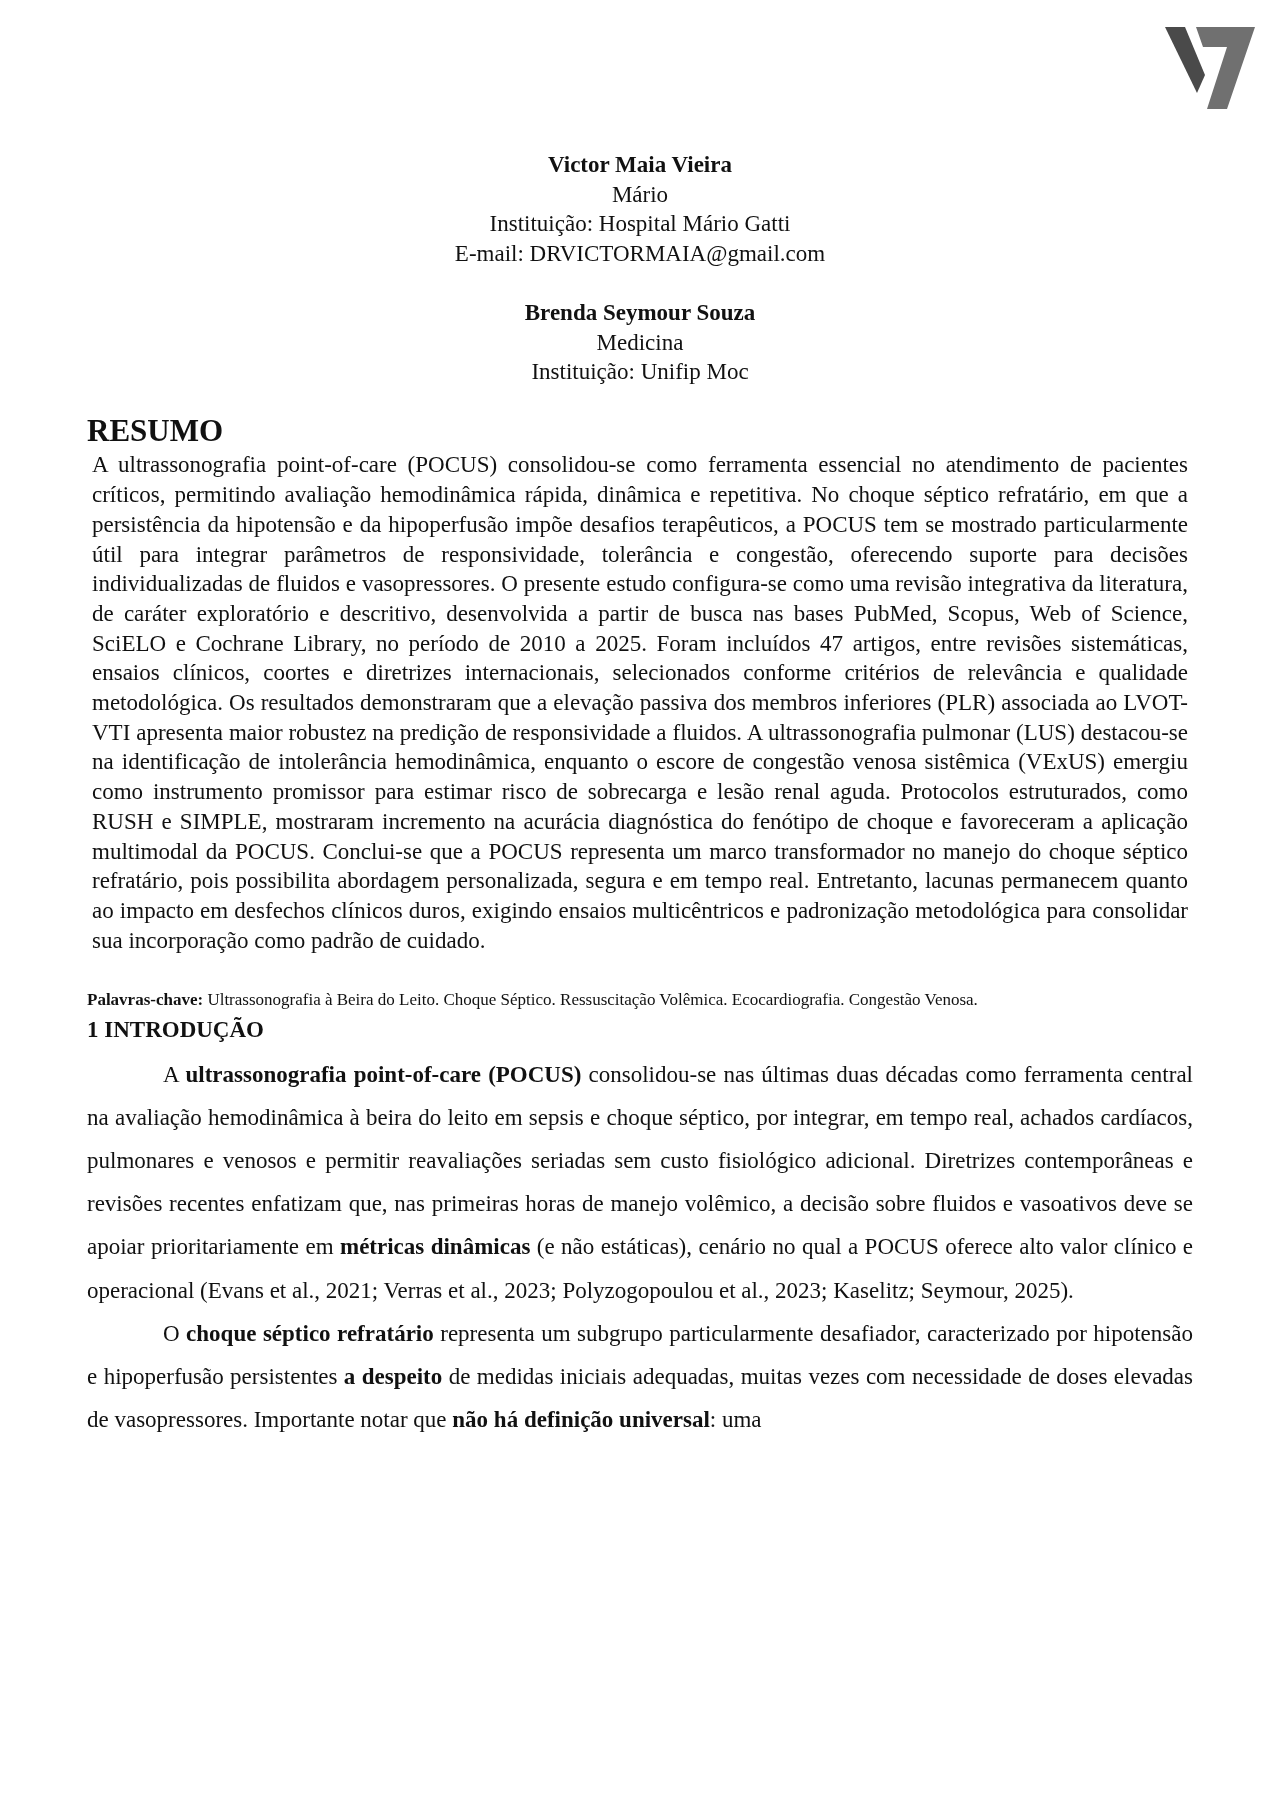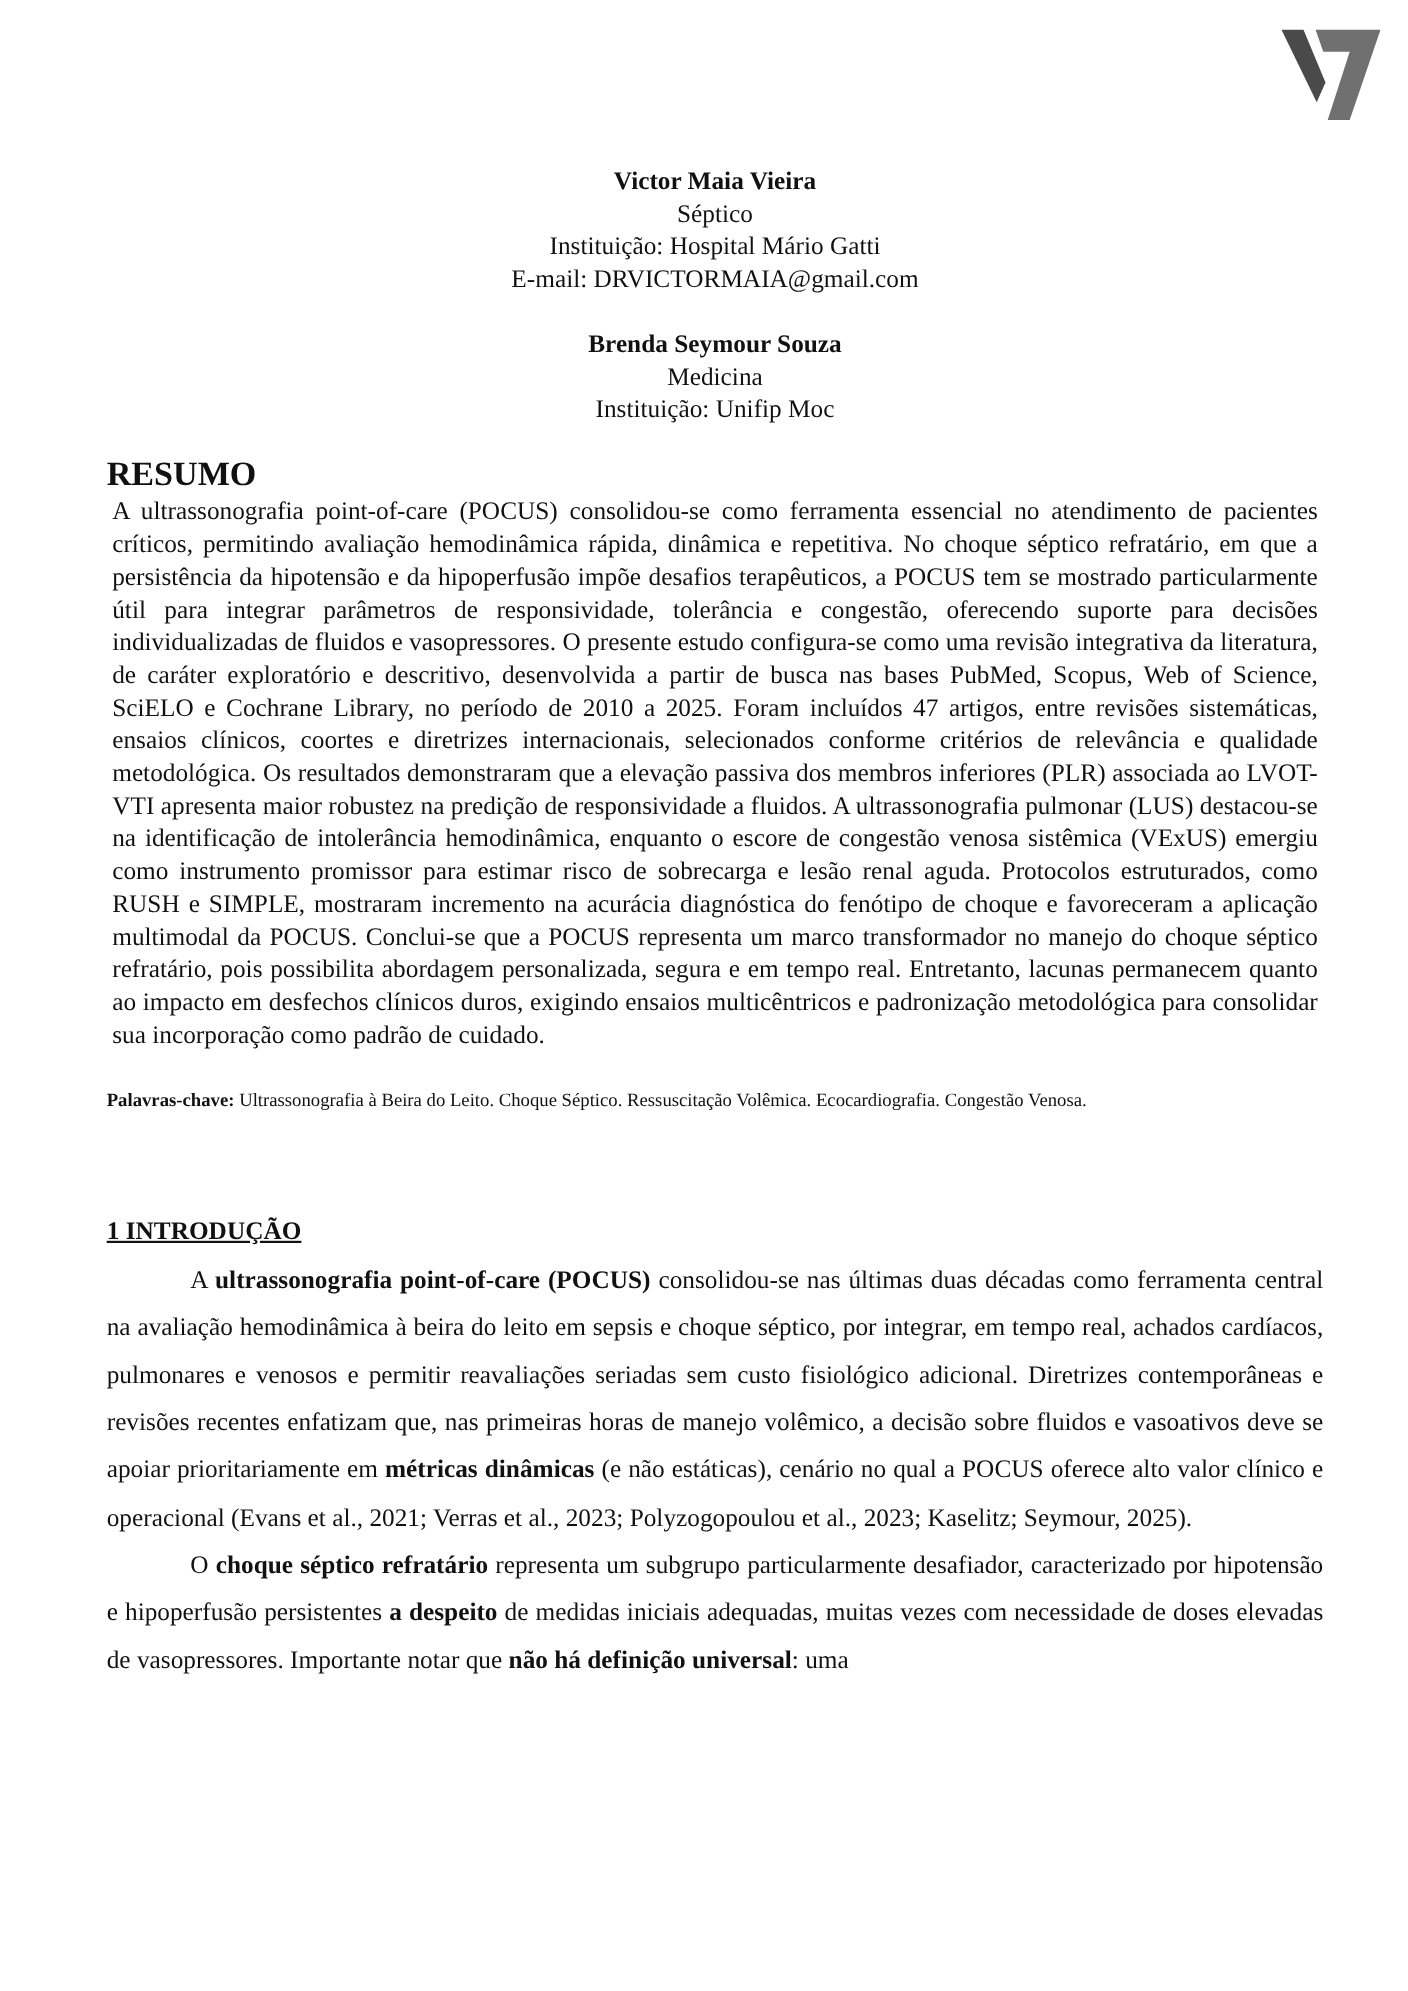--- a/index.html
+++ b/index.html
@@ -1,46 +1,46 @@
 <!DOCTYPE html>
 <html><head>
 <meta charset="utf-8">
 <style>
   html, body { margin: 0; padding: 0; background: #ffffff; }
   body { width: 1280px; height: 1810px; position: relative; overflow: hidden;
          font-family: "Liberation Serif", "DejaVu Serif", serif; color: #111111; }
   .logo { position: absolute; left: 1165px; top: 25px; width: 100px; height: 88px; }
-  .page { position: absolute; left: 97px; top: 150px; width: 1106px; }
+  .page { position: absolute; left: 87px; top: 150px; width: 1106px; }
   .author { text-align: center; font-size: 23px; line-height: 29.6px; margin: 0; }
   .author .name { font-weight: bold; }
   .author + .author { margin-top: 29.6px; }
   .abstract { margin-top: 29px; font-size: 23px; line-height: 29.7px; text-align: justify; }
   .abstract h2 { font-size: 31px; font-weight: bold; margin: 0; line-height: 29.7px; }
   .abstract p { margin: 5px; text-align: justify; }
   .keywords { margin-top: 30px; font-size: 17px; line-height: 29.7px; text-align: justify; }
   .keywords b { font-weight: bold; }
-  .section-title { margin-top: 89px; font-size: 23px; font-weight: bold; line-height: 30px; text-decoration: underline; }
+  .section-title { font-size: 23px; font-weight: bold; line-height: 30px; }
   .intro p { margin: 0; font-size: 23px; line-height: 43.1px; text-align: justify; text-indent: 76px; }
   .intro { margin-top: 8px; }
   .intro p + p { margin-top: 0; font-family: Liberation Serif, serif; }
   b.em { font-weight: bold; }
 </style>
 </head>
 <body>
 
 <svg class="logo" viewBox="0 0 100 88">
   <polygon points="0,2 20,2 40,50 32,68" fill="#4a4a4a"></polygon>
   <polygon points="31,2 90,2 62,84 42,84 62,22 38,22" fill="#707070"></polygon>
 </svg>
 
 <div class="page">
 
   <div class="author">
     <div class="name">Victor Maia Vieira</div>
-    <div>Séptico</div>
+    <div>Mário</div>
     <div>Instituição: Hospital Mário Gatti</div>
     <div>E-mail: DRVICTORMAIA@gmail.com</div>
   </div>
 
   <div class="author">
     <div class="name">Brenda Seymour Souza</div>
     <div>Medicina</div>
     <div>Instituição: Unifip Moc</div>
   </div>
 

